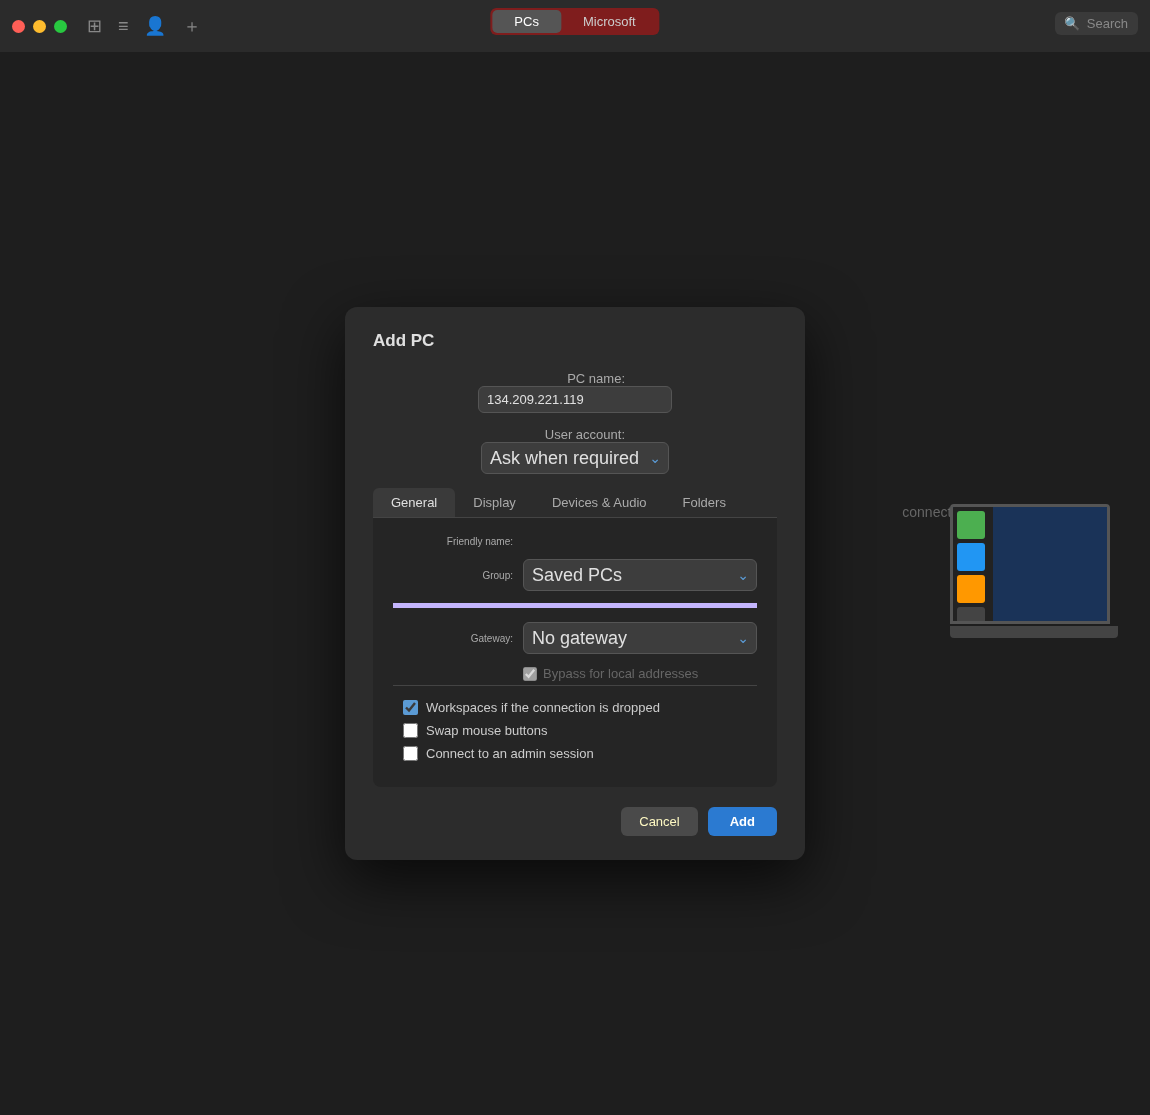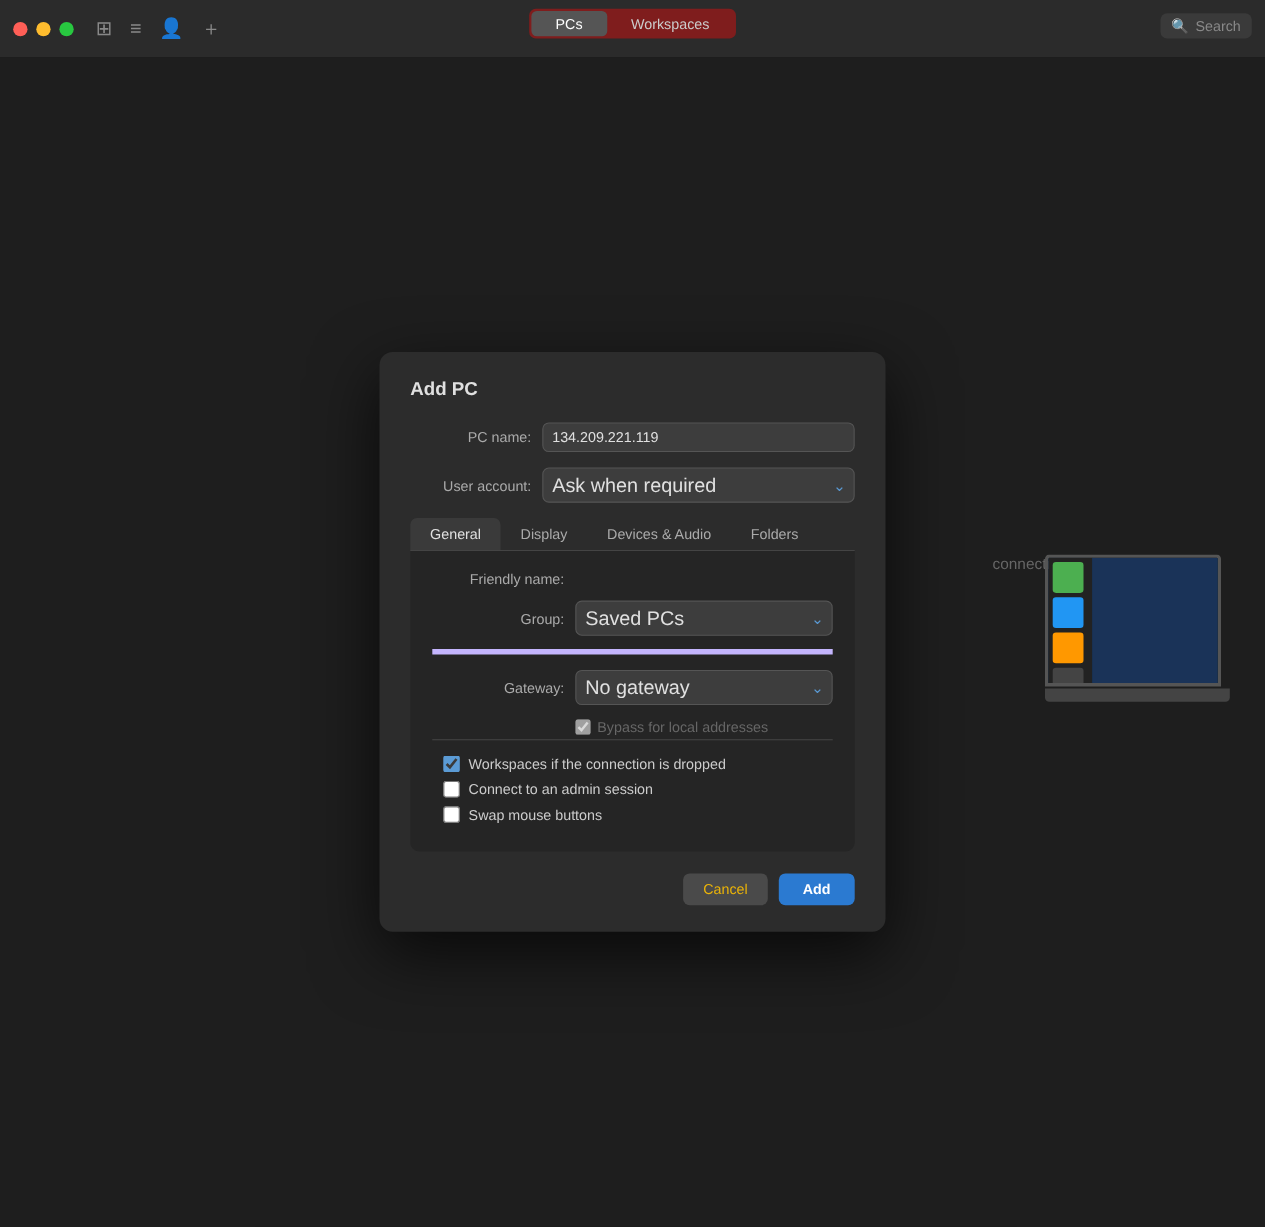--- a/index.html
+++ b/index.html
@@ -187,20 +187,21 @@
       color: #e0e0e0;
       font-size: 17px;
       font-weight: 600;
       margin-bottom: 20px;
     }
 
     .form-row {
       display: flex;
       align-items: center;
       margin-bottom: 14px;
+      flex-direction: column;
     }
 
     .form-label {
       color: #aaa;
       font-size: 13px;
       text-align: right;
       width: 110px;
       margin-right: 10px;
       flex-shrink: 0;
     }
@@ -276,21 +277,21 @@
     }
 
     .panel-form-row {
       display: flex;
       align-items: center;
       margin-bottom: 12px;
     }
 
     .panel-label {
       color: #aaa;
-      font-size: 13px;
+      font-size: 10px;
       text-align: right;
       width: 120px;
       margin-right: 10px;
       flex-shrink: 0;
     }
 
     .panel-input {
       flex: 1;
       background: transparent;
       border: 1px solid #5b9bd5;
@@ -352,21 +353,21 @@
       justify-content: flex-end;
       gap: 10px;
       margin-top: 20px;
     }
 
     .btn-cancel {
       padding: 7px 18px;
       background: #4a4a4a;
       border: none;
       border-radius: 6px;
-      color: #eab308;
+      color: #fef9c3;
       font-size: 13px;
       cursor: pointer;
     }
 
     .btn-add {
       padding: 7px 22px;
       background: #2b7ad1;
       border: none;
       border-radius: 6px;
       color: #fff;
@@ -389,21 +390,21 @@
     <span class="toolbar-icon">⊞</span>
     <span class="toolbar-icon">≡</span>
     <span class="toolbar-icon">👤</span>
     <span class="toolbar-icon">＋</span>
   </div>
 
   <span class="titlebar-title">Microsoft Remote Desktop</span>
 
   <div class="seg-control">
     <button class="seg-btn active">PCs</button>
-    <button class="seg-btn">Workspaces</button>
+    <button class="seg-btn">Microsoft</button>
   </div>
 
   <div class="search-box">
     <span>🔍</span>
     <span>Search</span>
   </div>
 </div>
 
 <div class="main-content">
 
@@ -490,25 +491,25 @@
           </div>
         </div>
 
         <div class="checkboxes-section">
           <div class="check-row">
             <input type="checkbox" checked="" style="">
             <span>Workspaces if the connection is dropped</span>
           </div>
           <div class="check-row">
             <input type="checkbox" style="">
-            <span>Connect to an admin session</span>
+            <span>Swap mouse buttons</span>
           </div>
           <div class="check-row">
             <input type="checkbox" style="">
-            <span>Swap mouse buttons</span>
+            <span>Connect to an admin session</span>
           </div>
         </div>
 
       </div>
 
       <div class="dialog-footer">
         <button class="btn-cancel">Cancel</button>
         <button class="btn-add">Add</button>
       </div>
 

